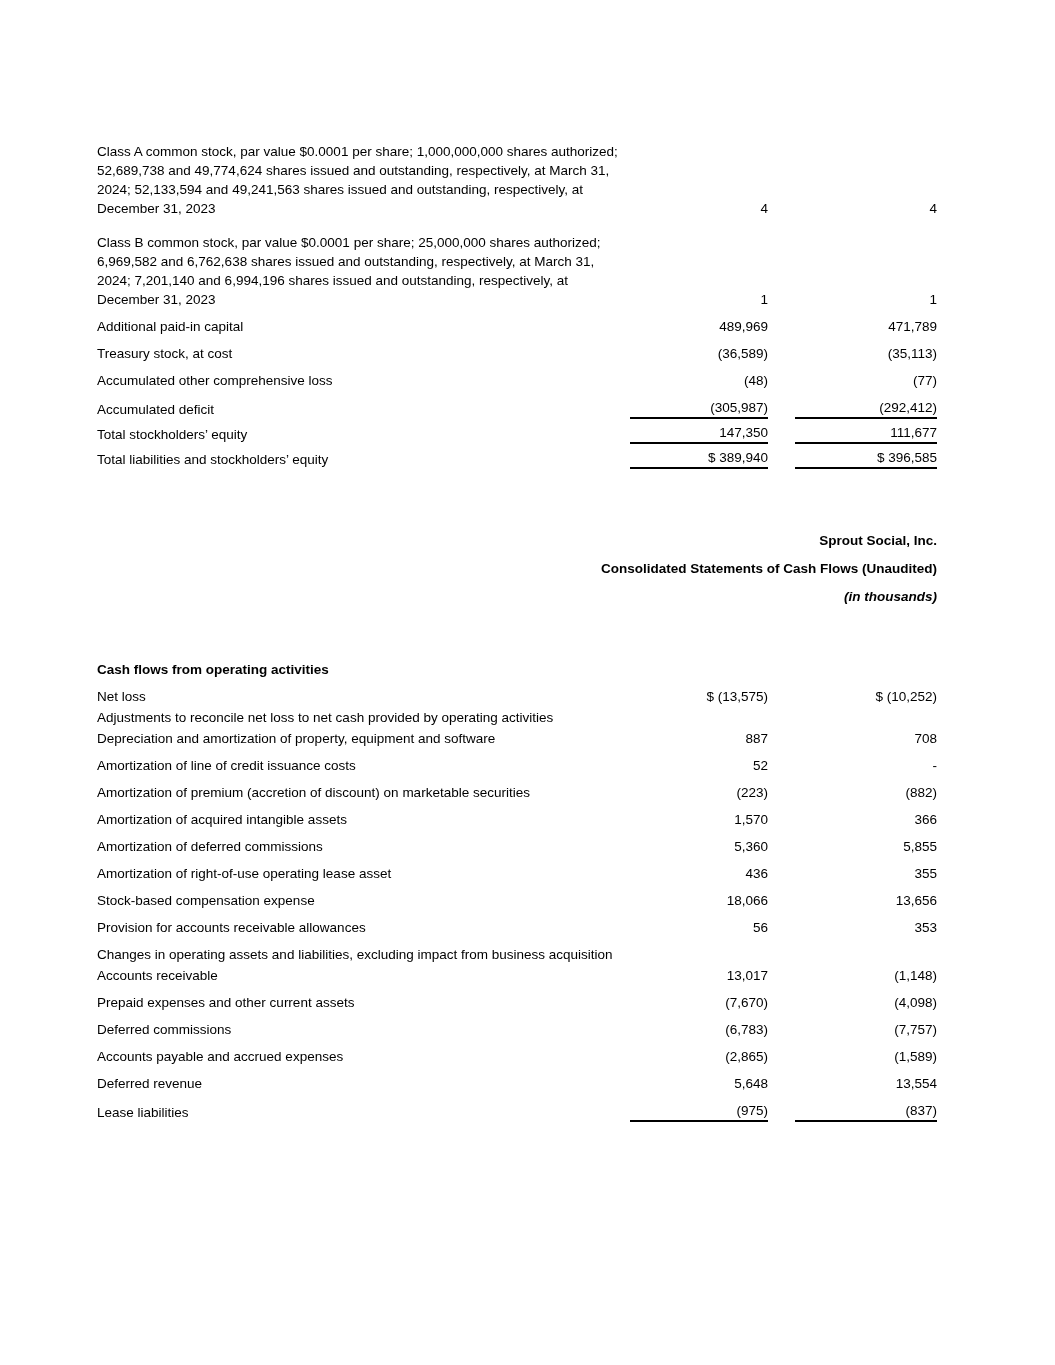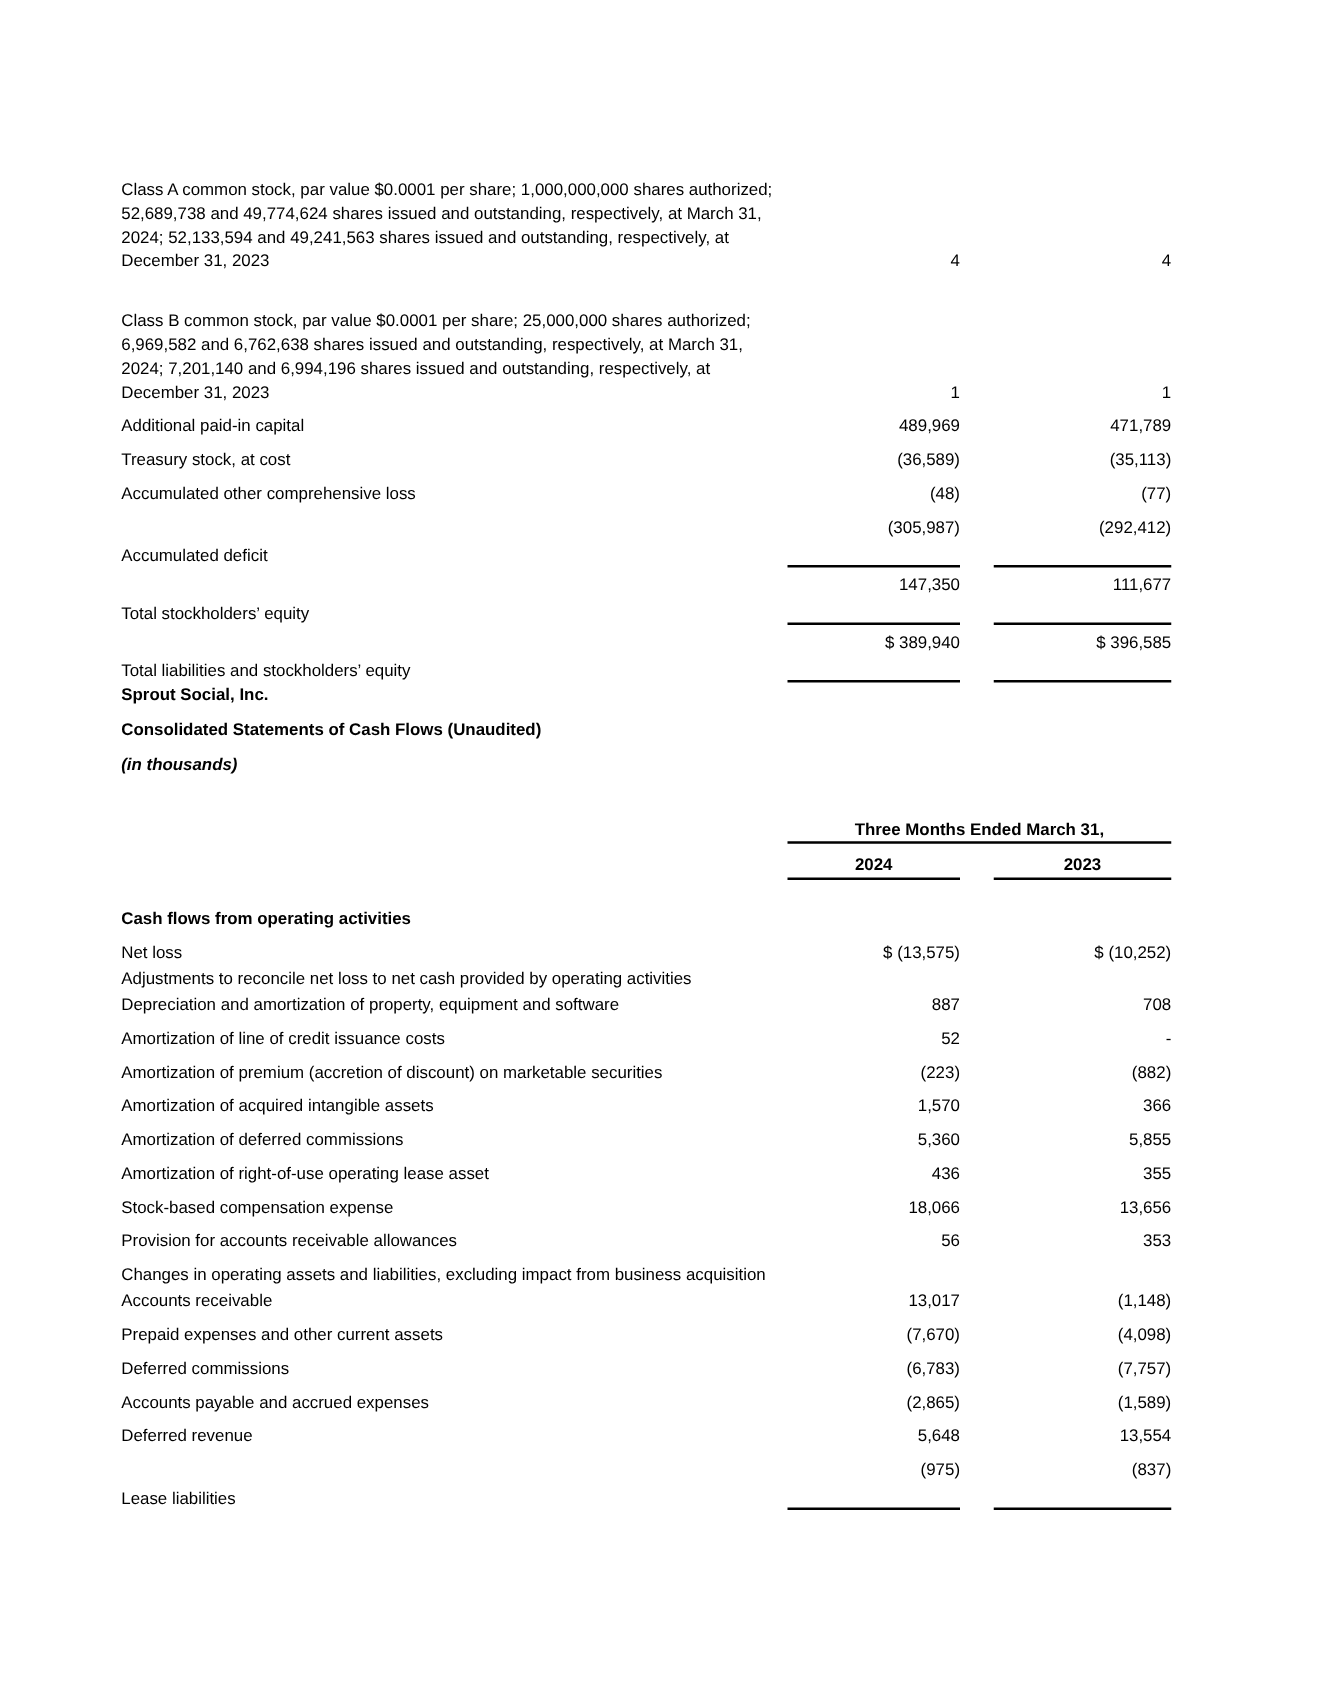--- a/index.html
+++ b/index.html
@@ -40,35 +40,36 @@
     box-sizing: border-box;
     text-align: right;
     line-height: 19px;
     white-space: nowrap;
   }
   .frow .val.c1 { width: 138px; }
   .frow .val.c2 { width: 142px; }
   .colgap { width: 27px; flex: 0 0 27px; }
   .frow.rule .val {
     border-bottom: 2px solid #000;
-    padding-bottom: 21px;
+    padding-bottom: 0;
   }
   .frow.rule + .frow { margin-top: 4px; }
 
   
   .balance .frow:first-child { margin-top: 0; }
-  .balance .frow.spaced { margin-top: 29px; }
+  .balance .frow.spaced { margin-top: 15px; }
 
   
   .cashflow .frow:first-child { margin-top: 21px; }
   .cashflow .frow.spaced { margin-top: 2px; }
 
   
   .titles {
-    text-align: left;
+    margin-top: 62px;
+    text-align: right;
   }
   .titles .tline {
     line-height: 19px;
     font-weight: 700;
     margin-top: 9px;
   }
   .titles .tline:first-child { margin-top: 0; }
   .titles .units { font-style: italic; }
 
   
@@ -156,28 +157,20 @@
     </div>
 
   <div class="titles">
     <div class="tline">Sprout Social, Inc.</div>
     <div class="tline">Consolidated Statements of Cash Flows (Unaudited)</div>
     <div class="tline units">(in thousands)</div>
   </div>
 
   <div class="cf-head">
     <div class="head-spacer"></div>
-    <div class="cols">
-      <div class="period">Three Months Ended March 31,</div>
-      <div class="years">
-        <div class="year y1">2024</div>
-        <div class="colgap"></div>
-        <div class="year y2">2023</div>
-      </div>
-    </div>
   </div>
 
   <div class="cashflow" id="cashflow-table">
       <div class="frow bold">
         <div class="lbl">Cash flows from operating activities</div>
         <div class="val c1"></div>
         <div class="colgap"></div>
         <div class="val c2"></div>
       </div>
       <div class="frow">

